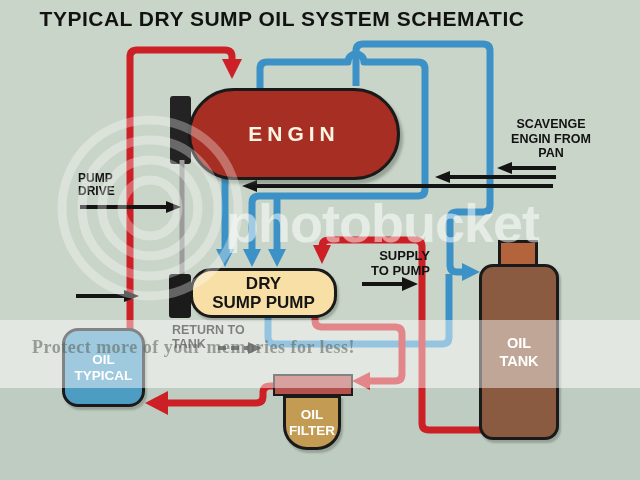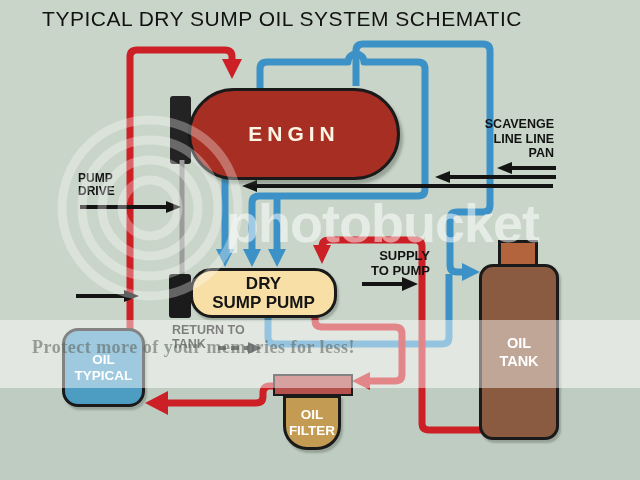--- a/index.html
+++ b/index.html
@@ -7,21 +7,21 @@
     position:relative;width:640px;height:480px;overflow:hidden;
     background:var(--bg,#C9D5C8);
     font-family:"Liberation Sans","DejaVu Sans",sans-serif;
     -webkit-font-smoothing:antialiased;
   }
   .bg-lower{position:absolute;left:0;top:388px;width:640px;height:92px;background:var(--bg-lower,#BFCCC1);z-index:0;}
   .lines{position:absolute;left:0;top:0;z-index:1;}
   .comp{position:absolute;box-sizing:border-box;z-index:2;display:flex;flex-direction:column;align-items:center;justify-content:center;text-align:center;}
   .title{
     position:absolute;left:0;top:7px;width:564px;text-align:center;z-index:2;
-    font-size:21px;font-weight:normal;color:#121212;letter-spacing:.5px;
+    font-size:21px;font-weight:bold;color:#121212;letter-spacing:.5px;
   }
   .engine{
     left:188px;top:88px;width:212px;height:92px;border-radius:46px;
     background:var(--engine-fill);border:3.5px solid var(--outline);
     box-shadow:3px 4px 3px rgba(60,70,60,.35);
     color:var(--engine-text);font-size:21px;font-weight:bold;letter-spacing:5px;
   }
   .pump{
     left:190px;top:268px;width:147px;height:50px;border-radius:22px;
     background:var(--pump-fill);border:3.5px solid var(--outline);
@@ -48,21 +48,21 @@
     left:498px;top:240px;width:40px;height:28px;
     background:var(--tank-cap-fill);border:3px solid var(--outline);z-index:2;position:absolute;box-sizing:border-box;
   }
   .tank-body{
     left:479px;top:264px;width:80px;height:176px;border-radius:14px;
     background:var(--tank-fill);border:3.5px solid var(--outline);
     box-shadow:2px 3px 2px rgba(60,70,60,.3);
     color:#fff;font-size:14.5px;font-weight:bold;line-height:18px;
   }
   .lbl{position:absolute;z-index:2;color:var(--label-ink);font-weight:bold;}
-  .lbl-scavenge{left:468px;top:117px;width:86px;text-align:right;font-size:12.5px;line-height:14.5px;}
+  .lbl-scavenge{left:508px;top:117px;width:86px;text-align:center;font-size:12.5px;line-height:14.5px;}
   .lbl-pump-drive{left:78px;top:172px;text-align:left;font-size:12px;line-height:13px;}
   .lbl-high-pressure{left:68px;top:245px;width:86px;text-align:center;font-size:11.5px;line-height:13px;}
   .lbl-supply{left:348px;top:248px;width:82px;text-align:right;font-size:13px;line-height:15px;}
   .lbl-return{left:172px;top:323px;text-align:left;font-size:12.5px;line-height:14px;}
   .band{position:absolute;left:0;top:320px;width:640px;height:68px;background:rgba(255,255,255,.46);z-index:3;}
   .wm{position:absolute;z-index:4;pointer-events:none;white-space:nowrap;}
   .wm-brand{left:226px;top:192px;font-size:54px;font-weight:bold;letter-spacing:-1px;color:rgba(255,255,255,.52);}
   .wm-tagline{left:32px;top:337px;font-size:18px;font-weight:bold;letter-spacing:.5px;color:rgba(95,102,95,.58);font-family:Liberation Serif, serif;}
   .wm-rings{left:55px;top:113px;}
 </style>
@@ -151,21 +151,21 @@
   </div>
 
   <div class="tank-cap"></div>
   <div class="comp tank-body">
     <div>OIL</div>
     <div>TANK</div>
   </div>
 
   <div class="lbl lbl-scavenge">
     <div>SCAVENGE</div>
-    <div>LINE LINE</div>
+    <div>ENGIN FROM</div>
     <div>PAN</div>
   </div>
   <div class="lbl lbl-pump-drive">
     <div>PUMP</div>
     <div>DRIVE</div>
   </div>
   <div class="lbl lbl-supply">
     <div>SUPPLY</div>
     <div>TO PUMP</div>
   </div>

